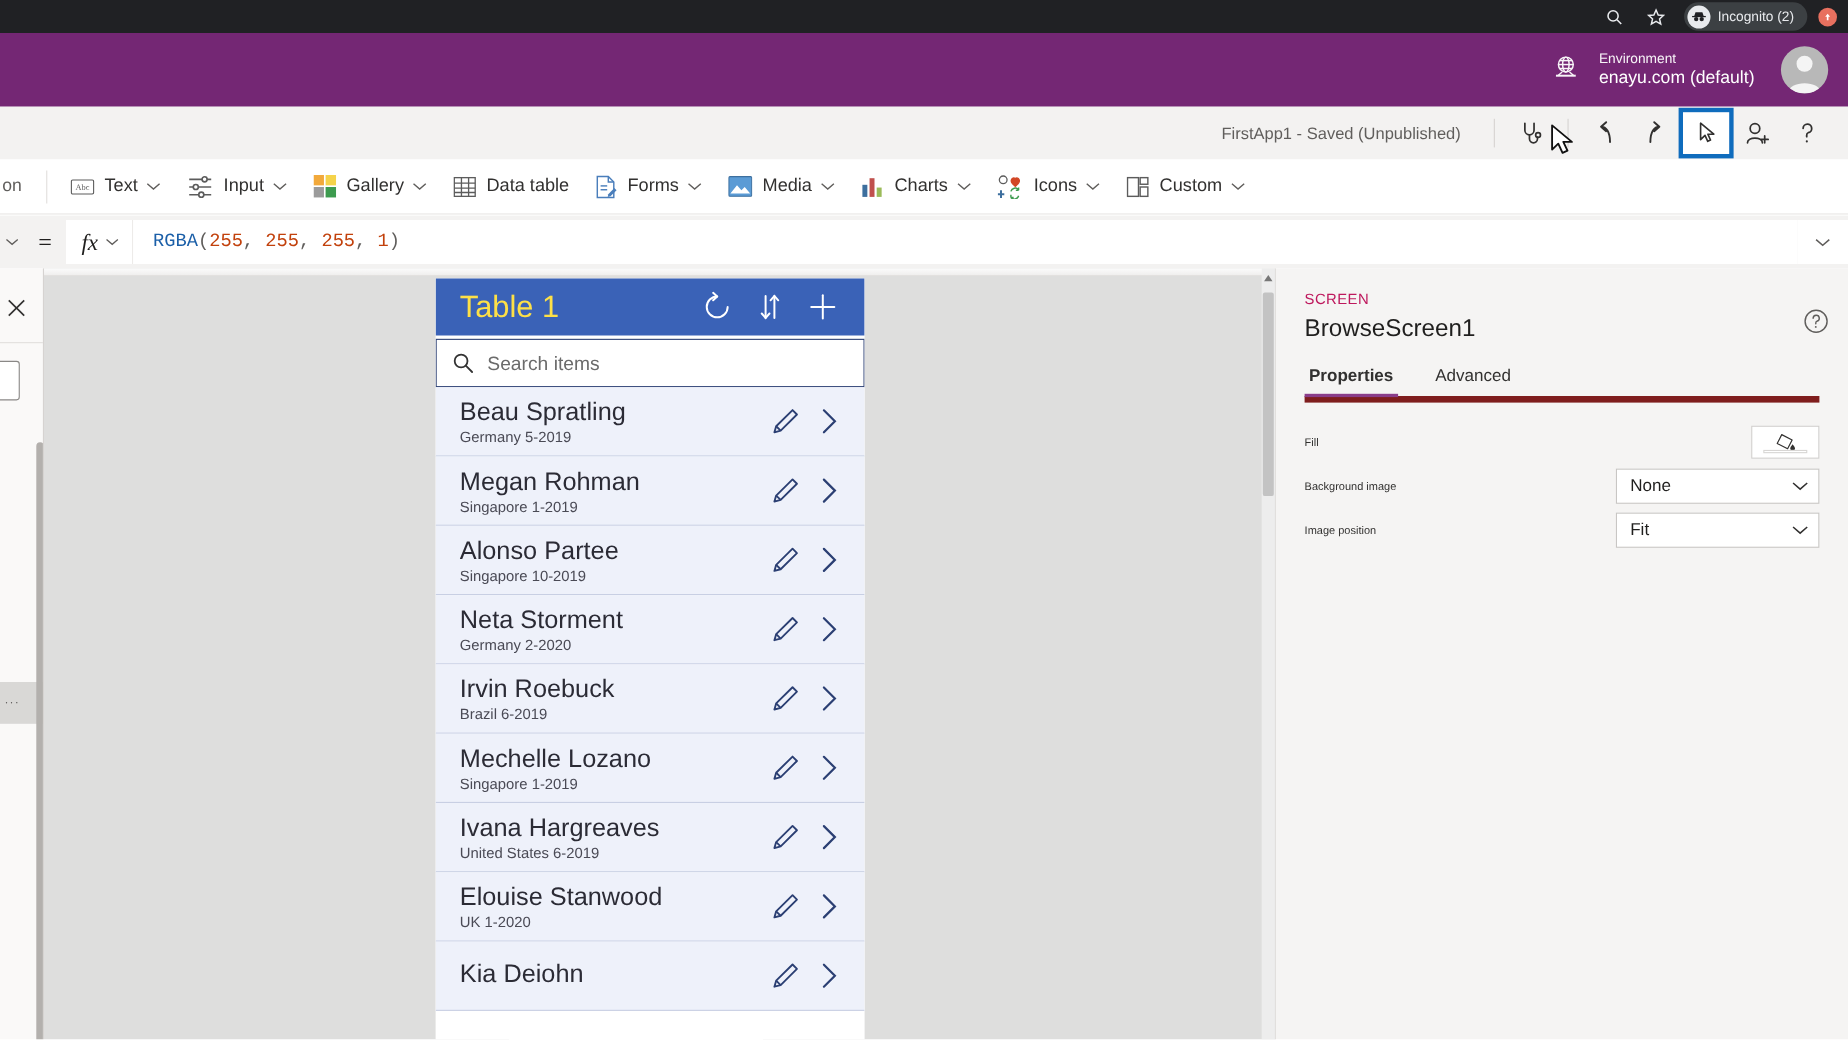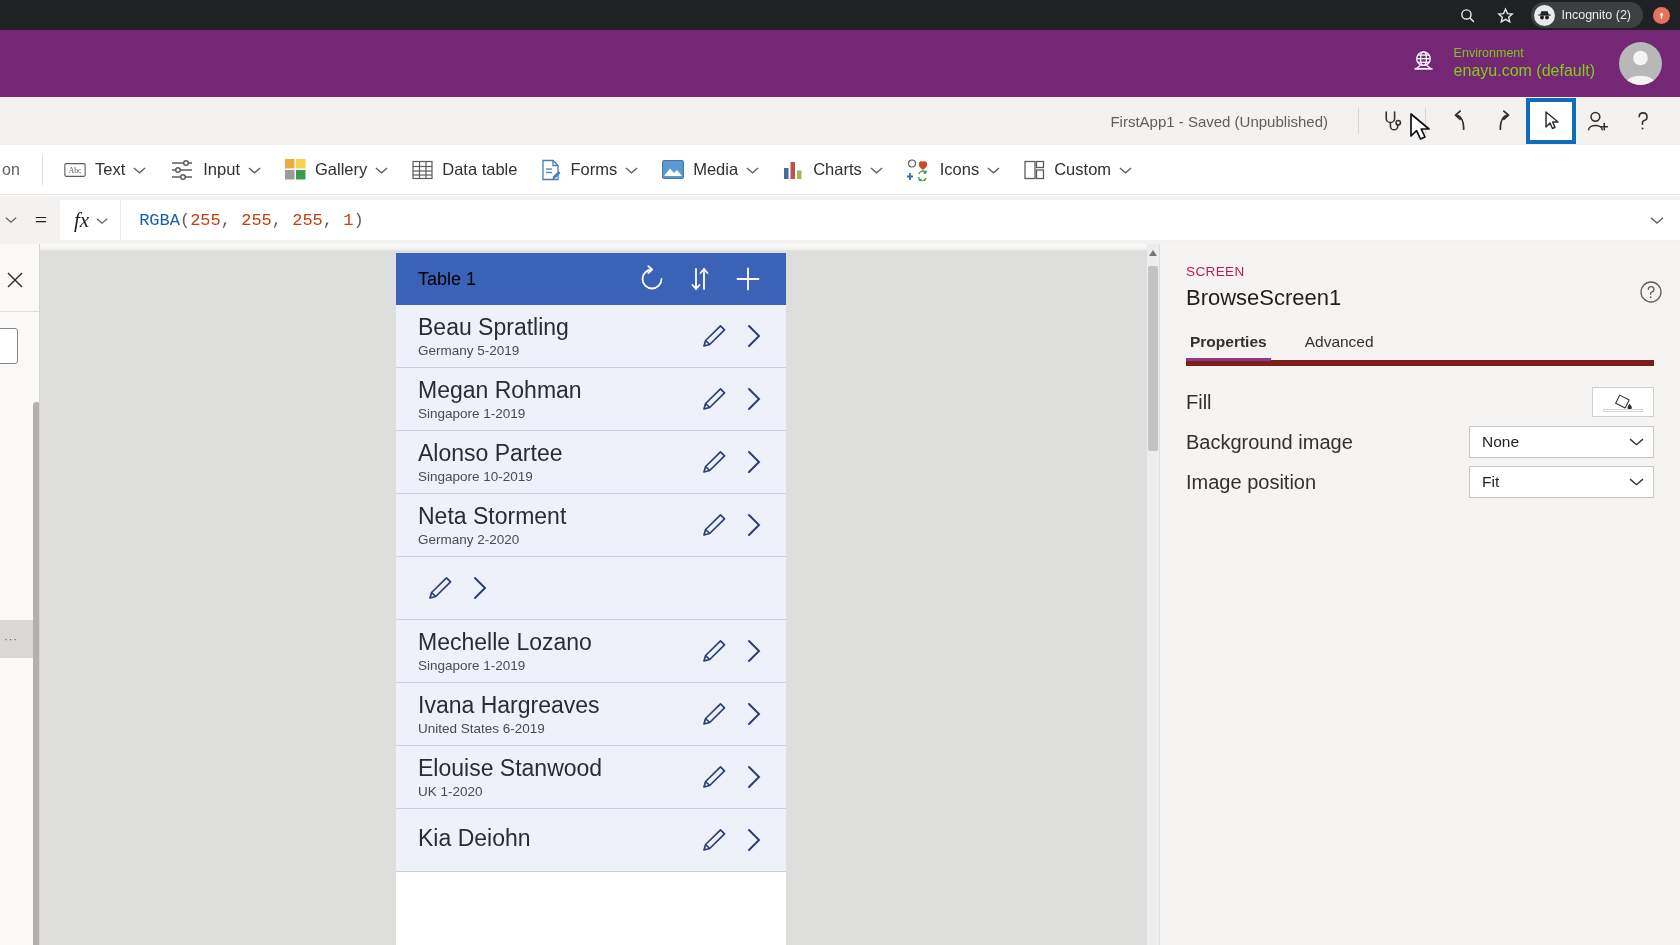--- a/index.html
+++ b/index.html
@@ -42,21 +42,21 @@
     flex: 0 0 auto;
   }
 
   
   .app-header {
     position: absolute; left: 0; top: 30px; width: 1680px; height: 67px;
     background: #742774;
     display: flex; align-items: center; justify-content: flex-end;
     padding-right: 18px;
   }
-  .env-block { display: flex; align-items: center; color: #84cc16; }
+  .env-block { display: flex; align-items: center; color: #ffffff; }
   .env-globe { margin-right: 17px; opacity: .95; }
   .env-text { line-height: 1.25; }
   .env-label { font-size: 12.5px; font-weight: 400; opacity: .95; }
   .env-name { font-size: 16px; font-weight: 400; }
   .header-avatar {
     width: 43px; height: 43px; border-radius: 50%;
     background: #b8b8b8; margin-left: 24px;
     display: flex; align-items: flex-end; justify-content: center;
     overflow: hidden; flex: 0 0 auto;
   }
@@ -173,21 +173,21 @@
 
   
   .gallery {
     position: absolute; left: 396px; top: 253px; width: 390px; height: 692px;
     background: #ffffff; overflow: hidden;
   }
   .g-header {
     height: 52px; background: #3a62b7;
     display: flex; align-items: center; padding: 0 14px 0 22px;
   }
-  .g-title { flex: 1; font-size: 18px; color: #000000; font-weight: 400; }
+  .g-title { flex: 1; font-size: 28px; color: #fde047; font-weight: 400; }
   .g-hicon {
     width: 48px; height: 48px; display: flex; align-items: center; justify-content: center;
     color: #ffffff;
   }
   .g-search {
     height: 44px; margin: 3px 0 0 0; background: #ffffff;
     border: 1px solid #2b3f73; display: flex; align-items: center; padding-left: 14px;
   }
   .g-search-icon { color: #333; margin-right: 12px; display: flex; }
   .g-search-ph { font-size: 17.5px; color: #6b6b6b; }
@@ -235,21 +235,21 @@
   }
   .rp-tab.active { font-weight: bold; }
   .rp-tab.active::after {
     content: ''; position: absolute; left: 0; right: 0; bottom: -1px;
     height: 3px; background: #8a3d8a;
   }
   .rp-rows { padding-top: 16px; }
   .rp-row {
     display: flex; align-items: center; height: 40px; margin-bottom: 0px;
   }
-  .rp-label { font-size: 20px; color: #323130; flex: 1; }
+  .rp-label { font-size: 10px; color: #323130; flex: 1; }
   .rp-fill-btn {
     width: 62px; height: 30px; background: #ffffff; border: 1px solid #d1cfcd;
     display: flex; align-items: center; justify-content: center;
     position: relative;
   }
   .rp-fill-swatch {
     position: absolute; left: 10px; right: 10px; bottom: 4px; height: 3px;
     background: #ffffff; border: 1px solid #d8d6d4;
   }
   .rp-select {
@@ -593,20 +593,29 @@
         </svg>
       </span>
       <span class="g-hicon">
         <svg width="28" height="28" viewBox="0 0 28 28" fill="none" stroke="#ffffff" stroke-width="1.8" stroke-linecap="round">
           <line x1="14" y1="3.5" x2="14" y2="24.5"></line>
             <line x1="3.5" y1="14" x2="24.5" y2="14"></line>
         </svg>
       </span>
     </div>
 
+    <div class="g-search">
+      <span class="g-search-icon">
+        <svg width="20" height="20" viewBox="0 0 22 22" fill="none" stroke="#333333" stroke-width="1.8" stroke-linecap="round">
+          <circle cx="9" cy="9" r="6.4"></circle>
+            <line x1="13.7" y1="13.7" x2="20" y2="20"></line>
+        </svg>
+      </span>
+      <span class="g-search-ph">Search items</span>
+    </div>
 
     <div class="g-list">
 
       <div class="g-item">
         <span class="g-item-texts">
           <span class="g-name" style="display:block">Beau Spratling</span>
           <span class="g-sub" style="display:block">Germany 5-2019</span>
         </span>
         <span class="g-pencil">
           <svg width="30" height="30" viewBox="0 0 30 30" fill="none" stroke="#2b3f73" stroke-width="1.7" stroke-linejoin="round">
@@ -669,20 +678,24 @@
           </svg>
         </span>
         <span class="g-chev">
           <svg width="22" height="26" viewBox="0 0 22 26" fill="none" stroke="#2b3f73" stroke-width="2" stroke-linecap="round">
               <path d="M6 3 L16 13 L6 23"></path>
             </svg>
         </span>
       </div>
 
       <div class="g-item">
+        <span class="g-item-texts">
+          <span class="g-name" style="display:block">Irvin Roebuck</span>
+          <span class="g-sub" style="display:block">Brazil 6-2019</span>
+        </span>
         <span class="g-pencil">
           <svg width="30" height="30" viewBox="0 0 30 30" fill="none" stroke="#2b3f73" stroke-width="1.7" stroke-linejoin="round">
             <path d="M5 25 L6.6 19.5 L21.5 4.8 L25.5 8.8 L10.7 23.5 Z"></path>
             <line x1="6.6" y1="19.5" x2="10.7" y2="23.5"></line>
           </svg>
         </span>
         <span class="g-chev">
           <svg width="22" height="26" viewBox="0 0 22 26" fill="none" stroke="#2b3f73" stroke-width="2" stroke-linecap="round">
               <path d="M6 3 L16 13 L6 23"></path>
             </svg>

